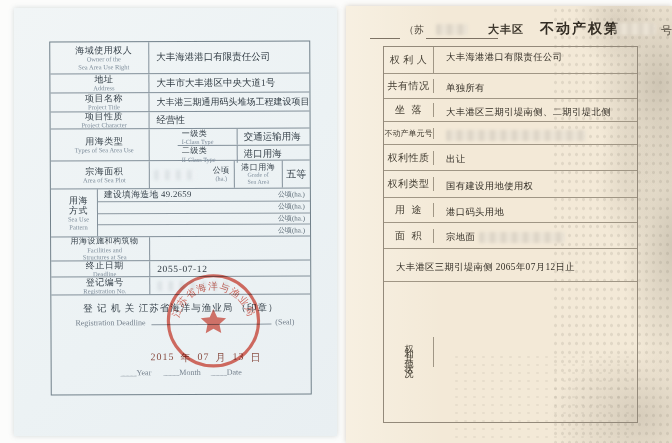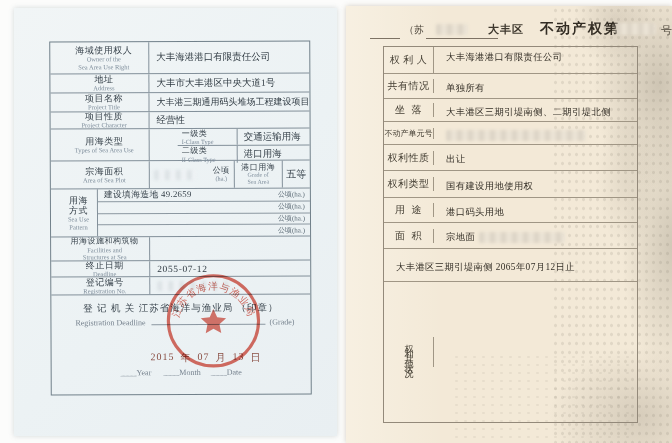--- a/index.html
+++ b/index.html
@@ -249,21 +249,21 @@
 
       <div class="lfooter" style="height:100px">
         <div class="f-auth">
           <span>登 记 机 关</span>
           <span>江苏省海洋与渔业局</span>
           <span>（印章）</span>
         </div>
         <div class="f-auth-en">
           <span>Registration Deadline</span>
           <span class="uline"></span>
-          <span>(Grade)</span>
+          <span>(Seal)</span>
         </div>
         <div class="f-date">
           <span>2015</span>
           <span>年</span>
           <span>07</span>
           <span>月</span>
           <span>13</span>
           <span>日</span>
         </div>
         <div class="f-date-en">____Year      ____Month     ____Date</div>

